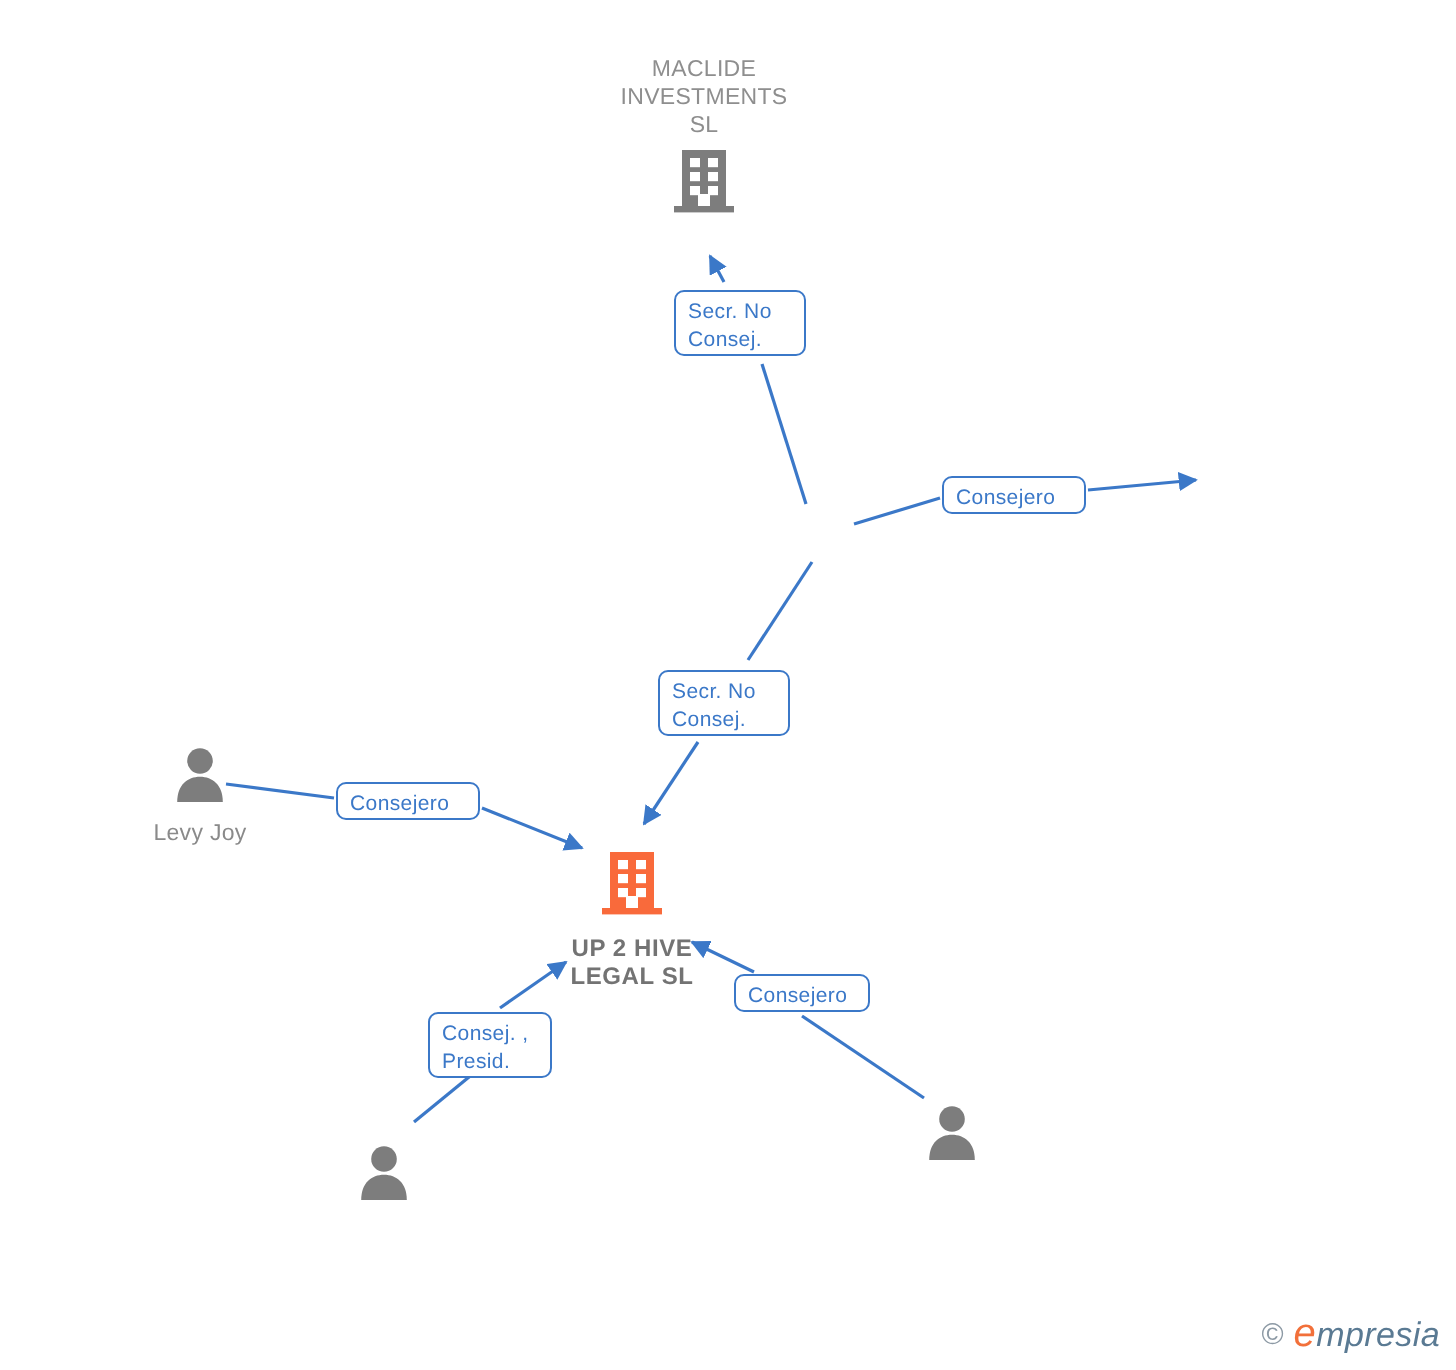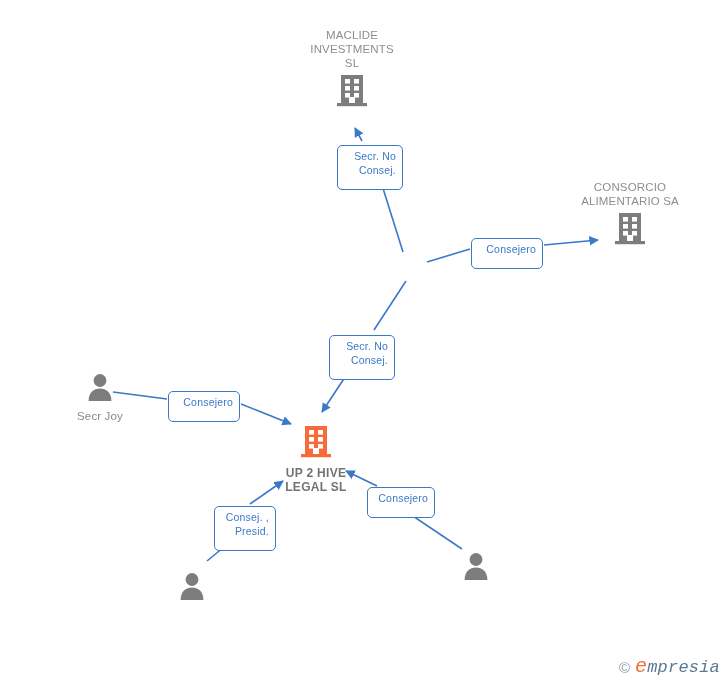--- a/index.html
+++ b/index.html
@@ -65,22 +65,22 @@
   .edge-label {
     position: absolute;
     z-index: 4;
     box-sizing: border-box;
     background: #ffffff;
     border: 1.5px solid #3b78c8;
     border-radius: 5px;
     color: #3b78c8;
     font-size: 10.5px;
     line-height: 14px;
-    text-align: right;
-    padding: 3px 6px 12px;
+    text-align: left;
+    padding: 3px 6px 0;
     white-space: pre-line;
     letter-spacing: .2px;
   }
 
   
   #watermark {
     position: absolute;
     right: 8px;
     bottom: 8px;
     z-index: 6;
@@ -88,21 +88,21 @@
     align-items: center;
     gap: 5px;
     user-select: none;
   }
   #watermark .copy {
     font-size: 15px;
     color: #8d9aa5;
     line-height: 1;
   }
   #watermark .brand {
-    font-family: Liberation Mono, monospace;
+    font-family: Liberation Sans, sans-serif;
     font-style: italic;
     font-size: 17px;
     line-height: 1;
     color: #5a7a93;
     letter-spacing: .2px;
   }
   #watermark .brand .lead {
     color: #f2703a;
     font-size: 20px;
   }
@@ -162,37 +162,20 @@
         <rect x="18" y="6" width="5" height="4.6" fill="#ffffff"></rect>
         <rect x="9" y="13" width="5" height="4.6" fill="#ffffff"></rect>
         <rect x="18" y="13" width="5" height="4.6" fill="#ffffff"></rect>
         <rect x="9" y="20" width="5" height="4.6" fill="#ffffff"></rect>
         <rect x="18" y="20" width="5" height="4.6" fill="#ffffff"></rect>
         <rect x="13" y="24" width="6" height="6" fill="#ffffff"></rect>
       </svg>
     </span>
   </div>
 
-  <div class="node company cap-above" style="left:630px; top:180px;">
-    <span class="caption">CONSORCIO
-ALIMENTARIO SA</span>
-    <span class="icon">
-      <svg width="32" height="34" viewBox="0 0 32 34" xmlns="http://www.w3.org/2000/svg">
-        <rect x="5" y="2" width="22" height="28" fill="#7d7d7d"></rect>
-        <rect x="1" y="30" width="30" height="3.2" fill="#7d7d7d"></rect>
-        <rect x="9" y="6" width="5" height="4.6" fill="#ffffff"></rect>
-        <rect x="18" y="6" width="5" height="4.6" fill="#ffffff"></rect>
-        <rect x="9" y="13" width="5" height="4.6" fill="#ffffff"></rect>
-        <rect x="18" y="13" width="5" height="4.6" fill="#ffffff"></rect>
-        <rect x="9" y="20" width="5" height="4.6" fill="#ffffff"></rect>
-        <rect x="18" y="20" width="5" height="4.6" fill="#ffffff"></rect>
-        <rect x="13" y="24" width="6" height="6" fill="#ffffff"></rect>
-      </svg>
-    </span>
-  </div>
 
   <div class="node company focus cap-below" style="left:316px; top:424px;">
     <span class="icon">
       <svg width="32" height="34" viewBox="0 0 32 34" xmlns="http://www.w3.org/2000/svg">
         <rect x="5" y="2" width="22" height="28" fill="#f96a3b"></rect>
         <rect x="1" y="30" width="30" height="3.2" fill="#f96a3b"></rect>
         <rect x="9" y="6" width="5" height="4.6" fill="#ffffff"></rect>
         <rect x="18" y="6" width="5" height="4.6" fill="#ffffff"></rect>
         <rect x="9" y="13" width="5" height="4.6" fill="#ffffff"></rect>
         <rect x="18" y="13" width="5" height="4.6" fill="#ffffff"></rect>
@@ -206,21 +189,21 @@
   </div>
 
 
   <div class="node person cap-below" style="left:100px; top:373px;">
     <span class="icon">
       <svg width="26" height="28" viewBox="0 0 26 28" xmlns="http://www.w3.org/2000/svg">
         <circle cx="13" cy="7.5" r="6.4" fill="#7d7d7d"></circle>
         <path d="M 1.6 28 C 1.6 19.4 6.8 15.4 13 15.4 C 19.2 15.4 24.4 19.4 24.4 28 Z" fill="#7d7d7d"></path>
       </svg>
     </span>
-    <span class="caption">Secr Joy</span>
+    <span class="caption">Levy Joy</span>
   </div>
 
   <div class="node person cap-below" style="left:192px; top:572px;">
     <span class="icon">
       <svg width="26" height="28" viewBox="0 0 26 28" xmlns="http://www.w3.org/2000/svg">
         <circle cx="13" cy="7.5" r="6.4" fill="#7d7d7d"></circle>
         <path d="M 1.6 28 C 1.6 19.4 6.8 15.4 13 15.4 C 19.2 15.4 24.4 19.4 24.4 28 Z" fill="#7d7d7d"></path>
       </svg>
     </span>
   </div>

